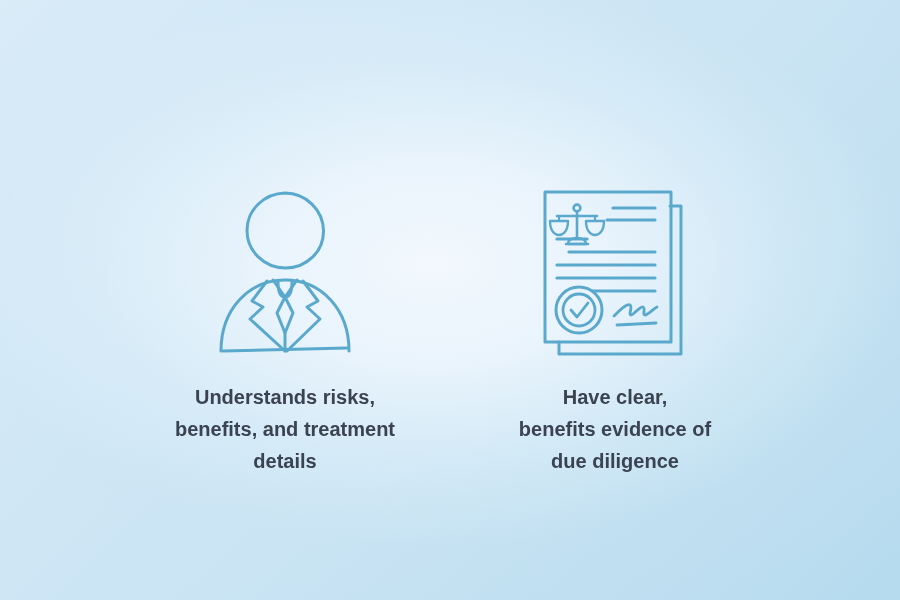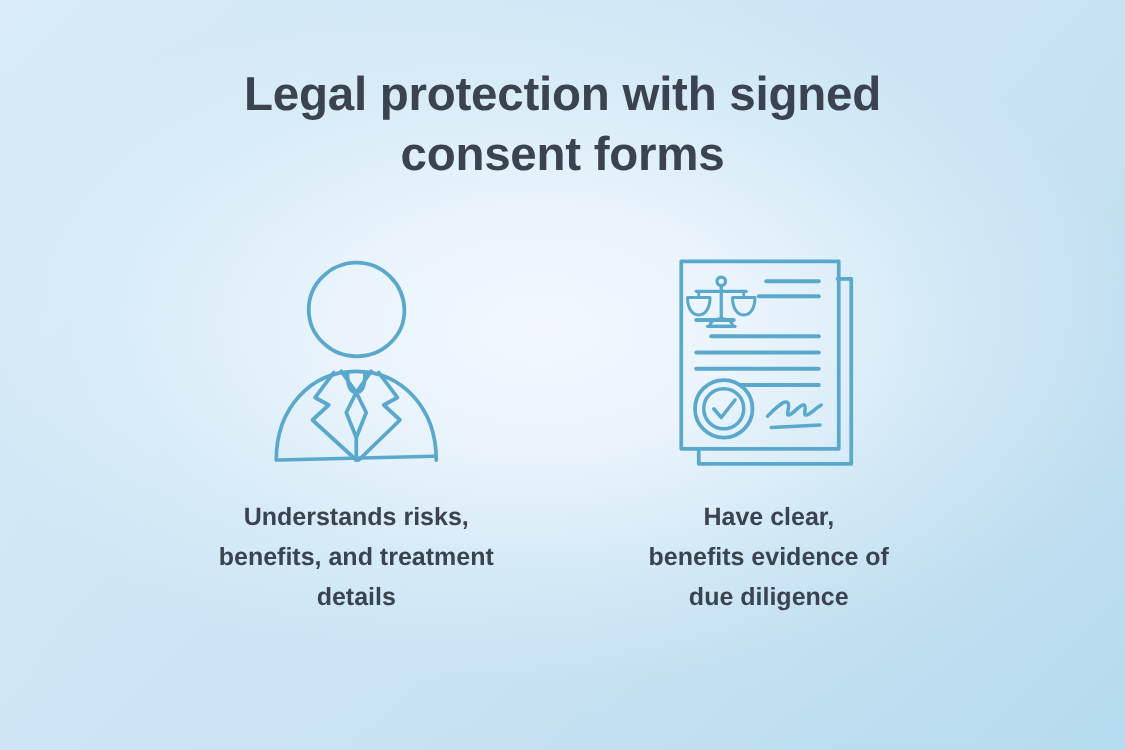--- a/index.html
+++ b/index.html
@@ -34,21 +34,21 @@
     font-size: 38px;
     line-height: 48px;
     font-weight: bold;
     letter-spacing: -0.2px;
     color: #3b4250;
     white-space: pre-line;
   }
 
   #columns {
     position: absolute;
-    top: 197px;
+    top: 180px;
     left: 0;
     width: 900px;
     display: flex;
     justify-content: center;
     align-items: flex-start;
   }
 
   .column {
     width: 310px;
     display: flex;
@@ -76,22 +76,20 @@
     white-space: pre-line;
     width: 300px;
   }
   .col-right .caption { width: 260px; }
 </style>
 </head>
 <body>
 
 <div id="infographic">
 
-  <div id="title">Legal protection with signed
-consent forms</div>
 
   <div id="columns">
 
     <div class="column col-left">
       <div class="icon-wrap">
         <svg width="150" height="175" viewBox="0 0 150 175" fill="none" stroke="#5aa9cd" stroke-width="3" stroke-linecap="round" stroke-linejoin="round" aria-hidden="true">
 
           <path d="M75 8 C96 8 113 25 113.5 45.5 C114 66 97 83 75.5 83 C54 83 37 66 37 45.5 C37 25 54 8.5 75 8 Z"></path>
 
           <path d="M11 166 C11 124 39 95 75 95 C111 95 139 124 139 166"></path>

